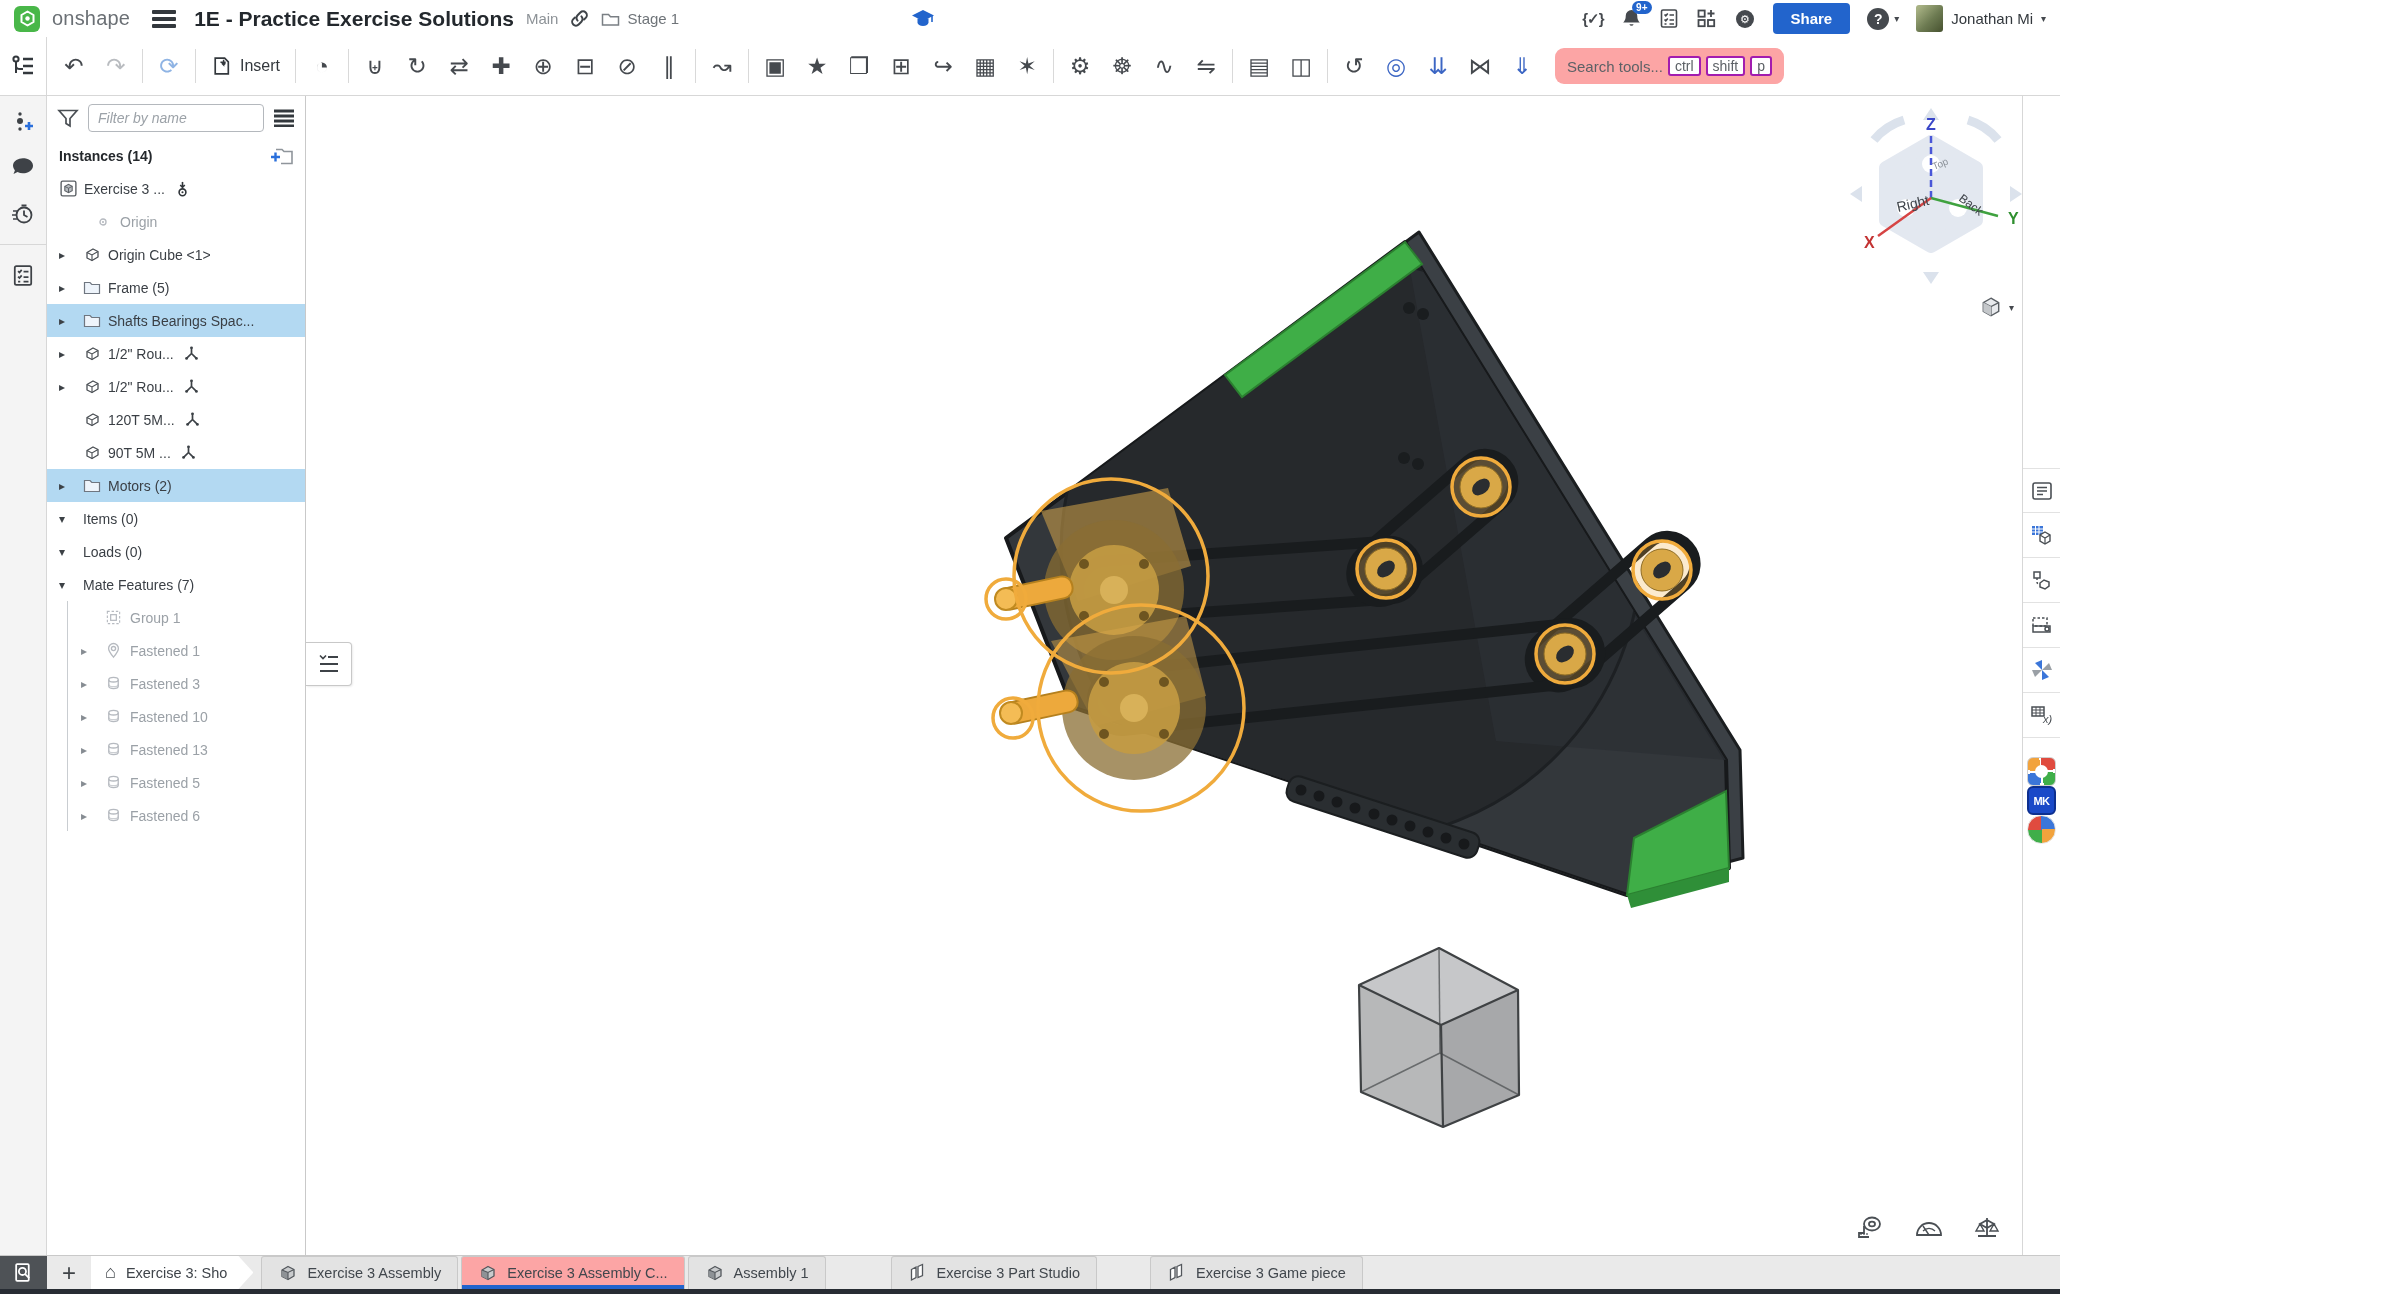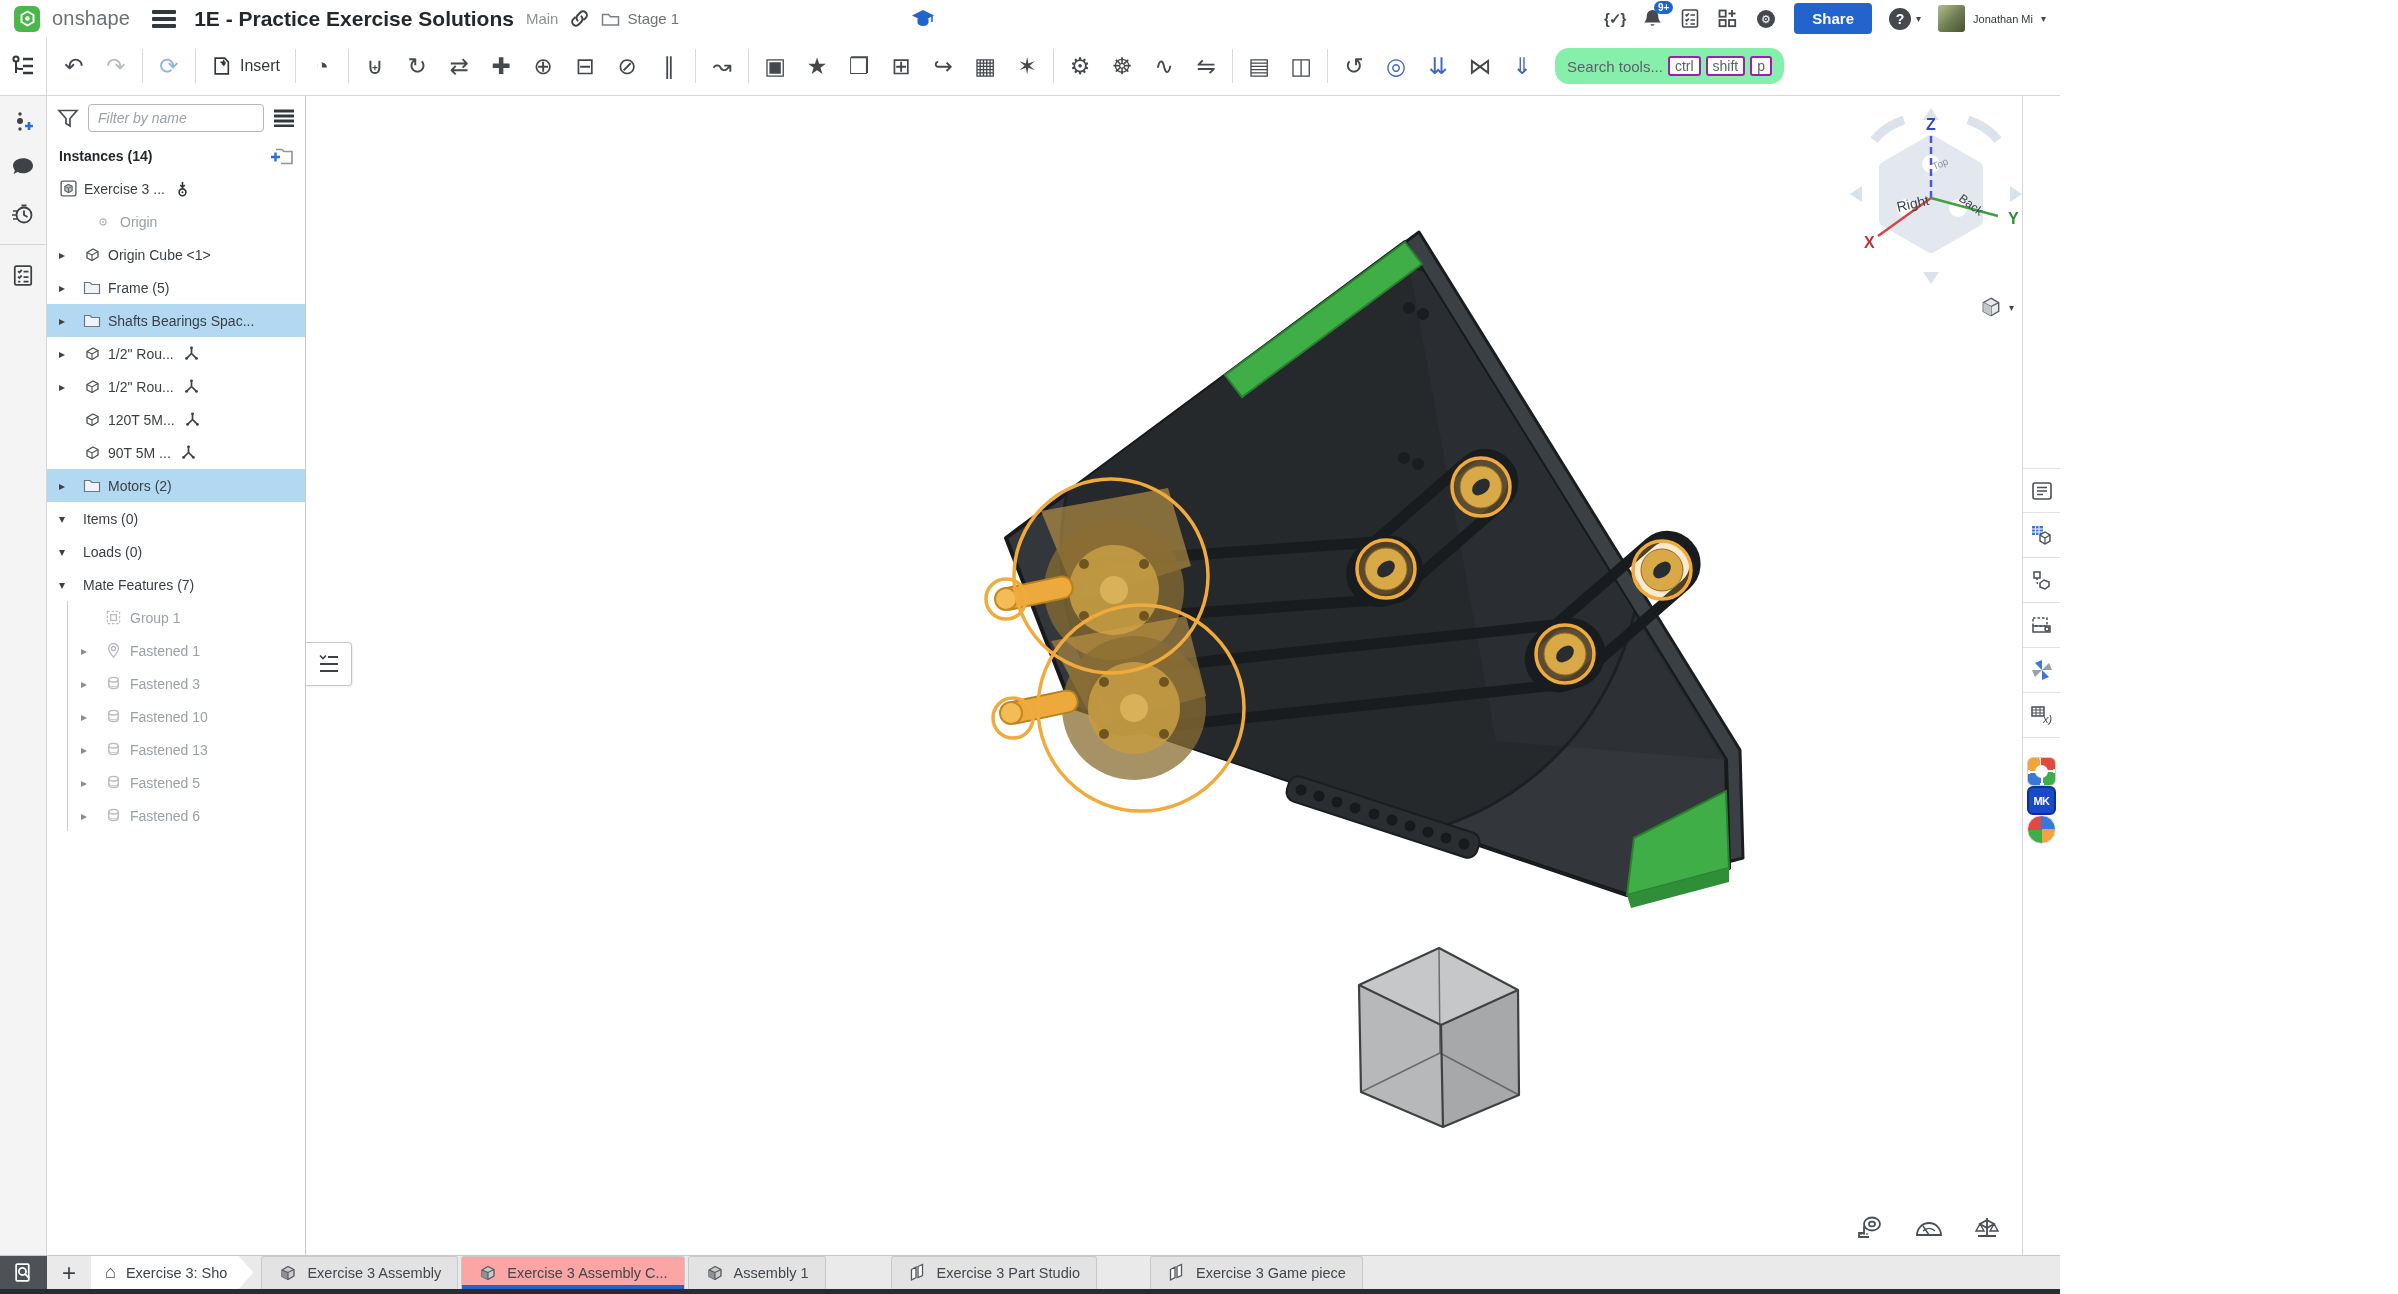--- a/index.html
+++ b/index.html
@@ -15,31 +15,31 @@
   .ws-name{font-size:15px;color:#8d9297}
   .hdr-loc{display:flex;align-items:center;gap:7px;color:#6f7479;font-size:15px}
   .hdr-right{margin-left:auto;display:flex;align-items:center;gap:17px}
   .hicon{color:#45494e;font-size:16px;display:flex;align-items:center;cursor:pointer;position:relative}
   .braces{font-size:15px;font-weight:bold;letter-spacing:-1px}
   .badge{position:absolute;top:-7px;right:-10px;background:#2264cc;color:#fff;font-size:10px;font-weight:bold;border-radius:7px;padding:1px 4px;line-height:11px}
   .share-btn{background:#2264cc;color:#fff;font-size:15px;font-weight:bold;border:none;border-radius:4px;padding:7px 18px;cursor:pointer}
   .help-circ{width:22px;height:22px;border-radius:50%;background:#45494e;color:#fff;font-weight:bold;font-size:14px;display:flex;align-items:center;justify-content:center}
   .caret{font-size:10px;color:#45494e}
   .avatar{width:27px;height:27px;border-radius:3px;background:linear-gradient(135deg,#a7b183 10%,#6d7b52 55%,#46512f);flex:0 0 auto}
-  .user-name{font-size:11px;color:#33383d}
+  .user-name{font-size:15px;color:#33383d}
   
   .tbar{position:absolute;top:37px;left:0;right:0;height:59px;background:#fff;border-bottom:1px solid #d7d7d7;display:flex;align-items:center}
   .panel-tab{width:47px;height:100%;border-right:1px solid #d7d7d7;display:flex;align-items:center;justify-content:center;background:#fff}
   .ti{min-width:42px;height:42px;display:flex;align-items:center;justify-content:center;font-size:23px;color:#45494e;cursor:pointer}
   .ti.dis{color:#b9bcc0}
   .ti.blue{color:#8fb4e4}
   .ti.blu2{color:#3c66c4}
   .sep{width:1px;height:34px;background:#d9d9d9;margin:0 5px;flex:0 0 auto}
   .insert-btn{display:flex;align-items:center;gap:8px;font-size:16px;color:#33383d;padding:0 10px;cursor:pointer}
-  .search-tools{display:flex;align-items:center;gap:5px;background:#86efac;border-radius:14px;padding:8px 12px;margin-left:12px;color:#5c6166;font-size:15px;cursor:pointer}
+  .search-tools{display:flex;align-items:center;gap:5px;background:#fca5a5;border-radius:9px;padding:8px 12px;margin-left:12px;color:#5c6166;font-size:15px;cursor:pointer}
   .kbd{background:#fff;border:2px solid #a21caf;border-radius:3px;padding:0 5px;font-size:14px;color:#5c6166}
   
   .lstrip{position:absolute;left:0;top:96px;bottom:39px;width:47px;background:#f4f4f4;border-right:1px solid #d7d7d7;display:flex;flex-direction:column;align-items:center;padding-top:8px;gap:10px}
   .sicon{width:38px;height:36px;display:flex;align-items:center;justify-content:center;cursor:pointer}
   .strip-sep{width:47px;height:1px;background:#d7d7d7;margin:2px 0}
   
   .lpanel{position:absolute;left:47px;top:96px;bottom:39px;width:259px;background:#fff;border-right:1px solid #c9c9c9;overflow:hidden}
   .filter-row{height:44px;display:flex;align-items:center;padding:0 10px;gap:9px}
   .filter-input{flex:1;height:28px;border:1px solid #b4b8bd;border-radius:4px;font-size:14px;padding:4px 9px;color:#33383d;min-width:0;font-family:"Liberation Sans",sans-serif}
   .filter-input::placeholder{font-style:italic;color:#9ca2a8}

